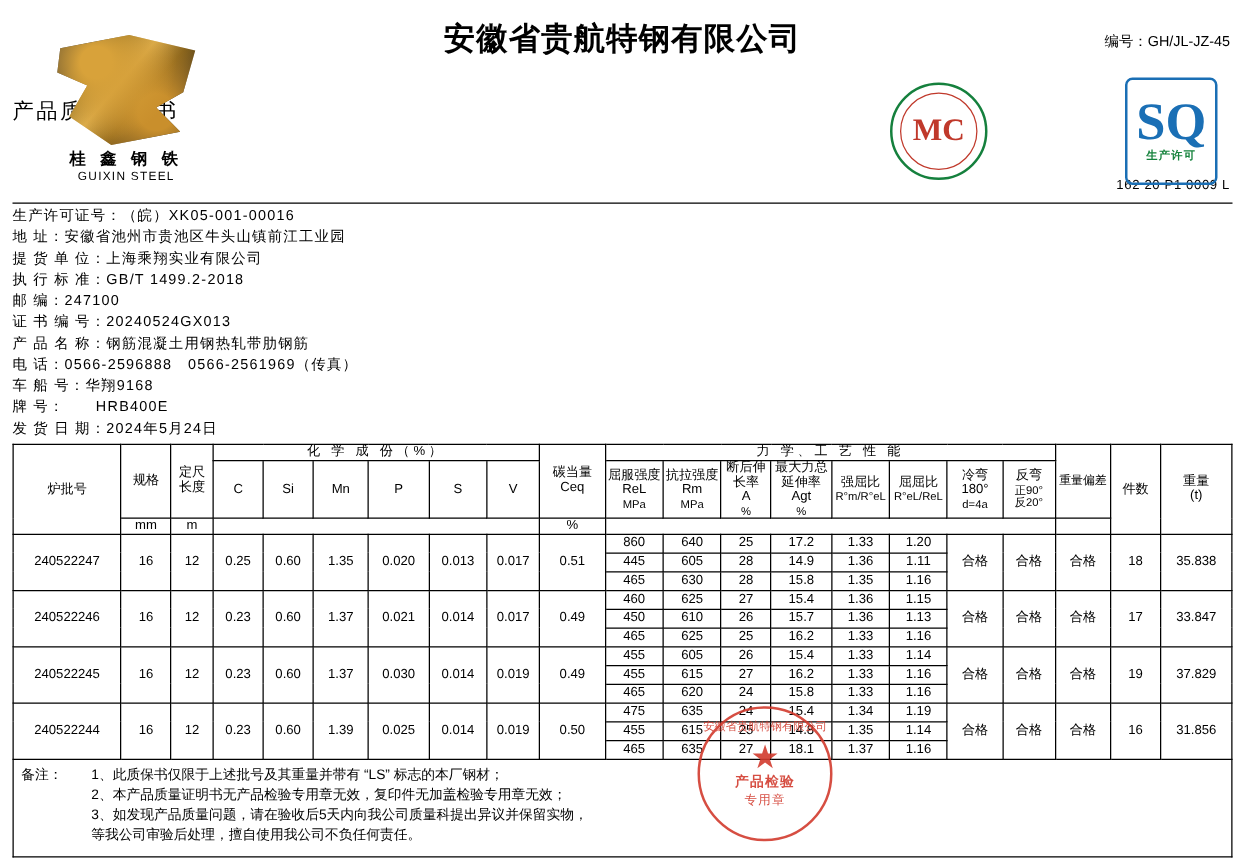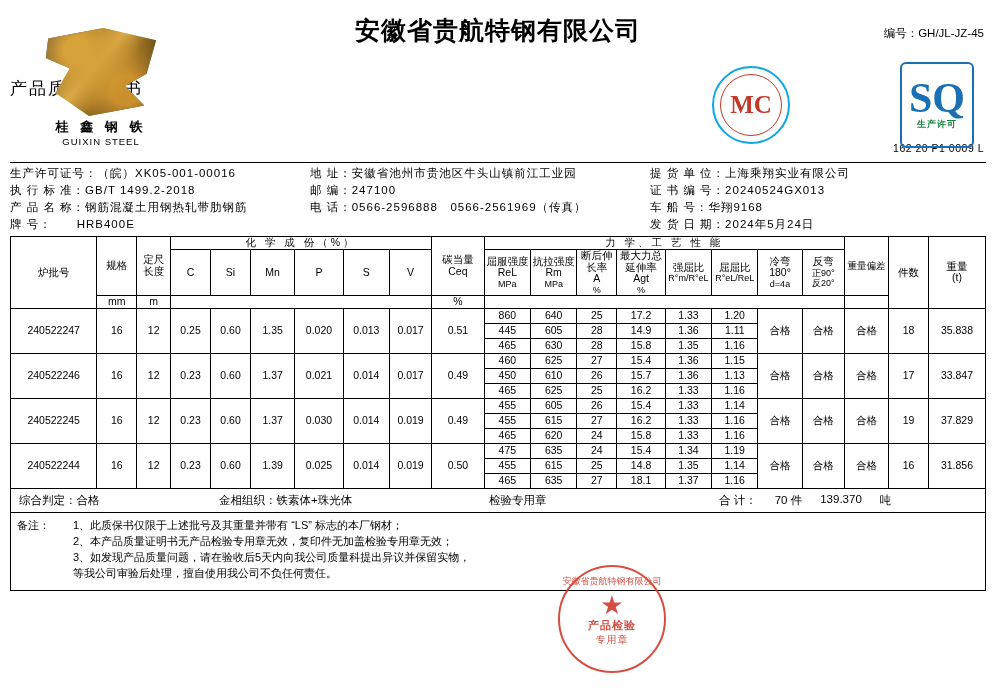--- a/index.html
+++ b/index.html
@@ -42,38 +42,38 @@
       radial-gradient(circle at 70% 70%, #c98f2c 0 14%, rgba(201,143,44,0) 62%),
       linear-gradient(130deg, #2b2b2b 0 18%, #8a6a22 30%, #e0b456 45%, #7a5a18 60%, #1d1d1d 78%, #6b4f14 100%);
     clip-path: polygon(6% 12%, 52% 0%, 96% 14%, 88% 52%, 70% 66%, 86% 88%, 40% 100%, 12% 74%, 24% 46%, 4% 34%);
   }
   .logo-text { font-size: 13px; font-weight: bold; letter-spacing: 4px; margin-top: 2px; }
   .logo-sub { font-size: 9.5px; letter-spacing: 1px; }
 
   
   .seal-mc {
     position: absolute; right: 196px; top: 52px; width: 78px; height: 78px;
-    border-radius: 50%; border: 2px solid #0ea5e9; color: #c0392b;
+    border-radius: 50%; border: 2px solid #15803d; color: #c0392b;
     display: flex; align-items: center; justify-content: center;
   }
   .seal-mc .inner { width: 62px; height: 62px; border-radius: 50%; border: 1px solid #c0392b;
     display: flex; align-items: center; justify-content: center; position: relative; }
   .seal-mc .mc { font-size: 25px; font-weight: bold; font-family: "Liberation Serif", serif; }
   
   .seal-q {
     position: absolute; right: 12px; top: 48px; width: 74px; height: 86px;
     border: 2px solid #1a6fb5; color: #1a6fb5; border-radius: 6px;
     display: flex; flex-direction: column; align-items: center; justify-content: center;
   }
   .seal-q .q { font-size: 42px; font-weight: bold; line-height: .95; font-family: "Liberation Serif", serif; }
   .seal-q .q-sub { font-size: 9px; color: #15823c; font-weight: bold; letter-spacing: 1px; }
 
   
   .info { border-top: 1px solid #000; padding-top: 2px; font-size: 11.5px; }
-  .info-row { display: flex; line-height: 17px; }
+  .info-row { display: flex; line-height: 17px; flex-direction: column; }
   .col-a { width: 300px; }
   .col-b { width: 340px; }
   .col-c { flex: 1; }
   .lbl { letter-spacing: 1px; }
 
   
   table.main { border-collapse: collapse; width: 976px; margin-top: 3px; table-layout: fixed; }
   table.main th, table.main td {
     border: 1px solid #000; text-align: center; vertical-align: middle;
     font-size: 10.5px; padding: 0 1px; line-height: 1.12;
@@ -438,35 +438,20 @@
         <td class="val">465</td>
         <td class="val">635</td>
         <td class="val">27</td>
         <td class="val">18.1</td>
         <td class="val">1.37</td>
         <td class="val">1.16</td>
       </tr>
     </tbody>
   </table>
 
-  <div class="foot-row">
-    <div class="f1">
-      <span>综合判定：</span><span>合格</span>
-    </div>
-    <div class="f2">
-      <span>金相组织：</span><span>铁素体+珠光体</span>
-    </div>
-    <div class="f3">检验专用章</div>
-    <div class="f4">
-      <span>合 计：</span>
-      <span>70 件</span>
-      <span>139.370</span>
-      <span>吨</span>
-    </div>
-  </div>
 
   <div class="remark">
     <span class="r-lbl">备注：</span>
     <ol>
       <li>1、此质保书仅限于上述批号及其重量并带有 “LS” 标志的本厂钢材；</li>
       <li>2、本产品质量证明书无产品检验专用章无效，复印件无加盖检验专用章无效；</li>
       <li>3、如发现产品质量问题，请在验收后5天内向我公司质量科提出异议并保留实物，</li>
       <li>   等我公司审验后处理，擅自使用我公司不负任何责任。</li>
     </ol>
   </div>

